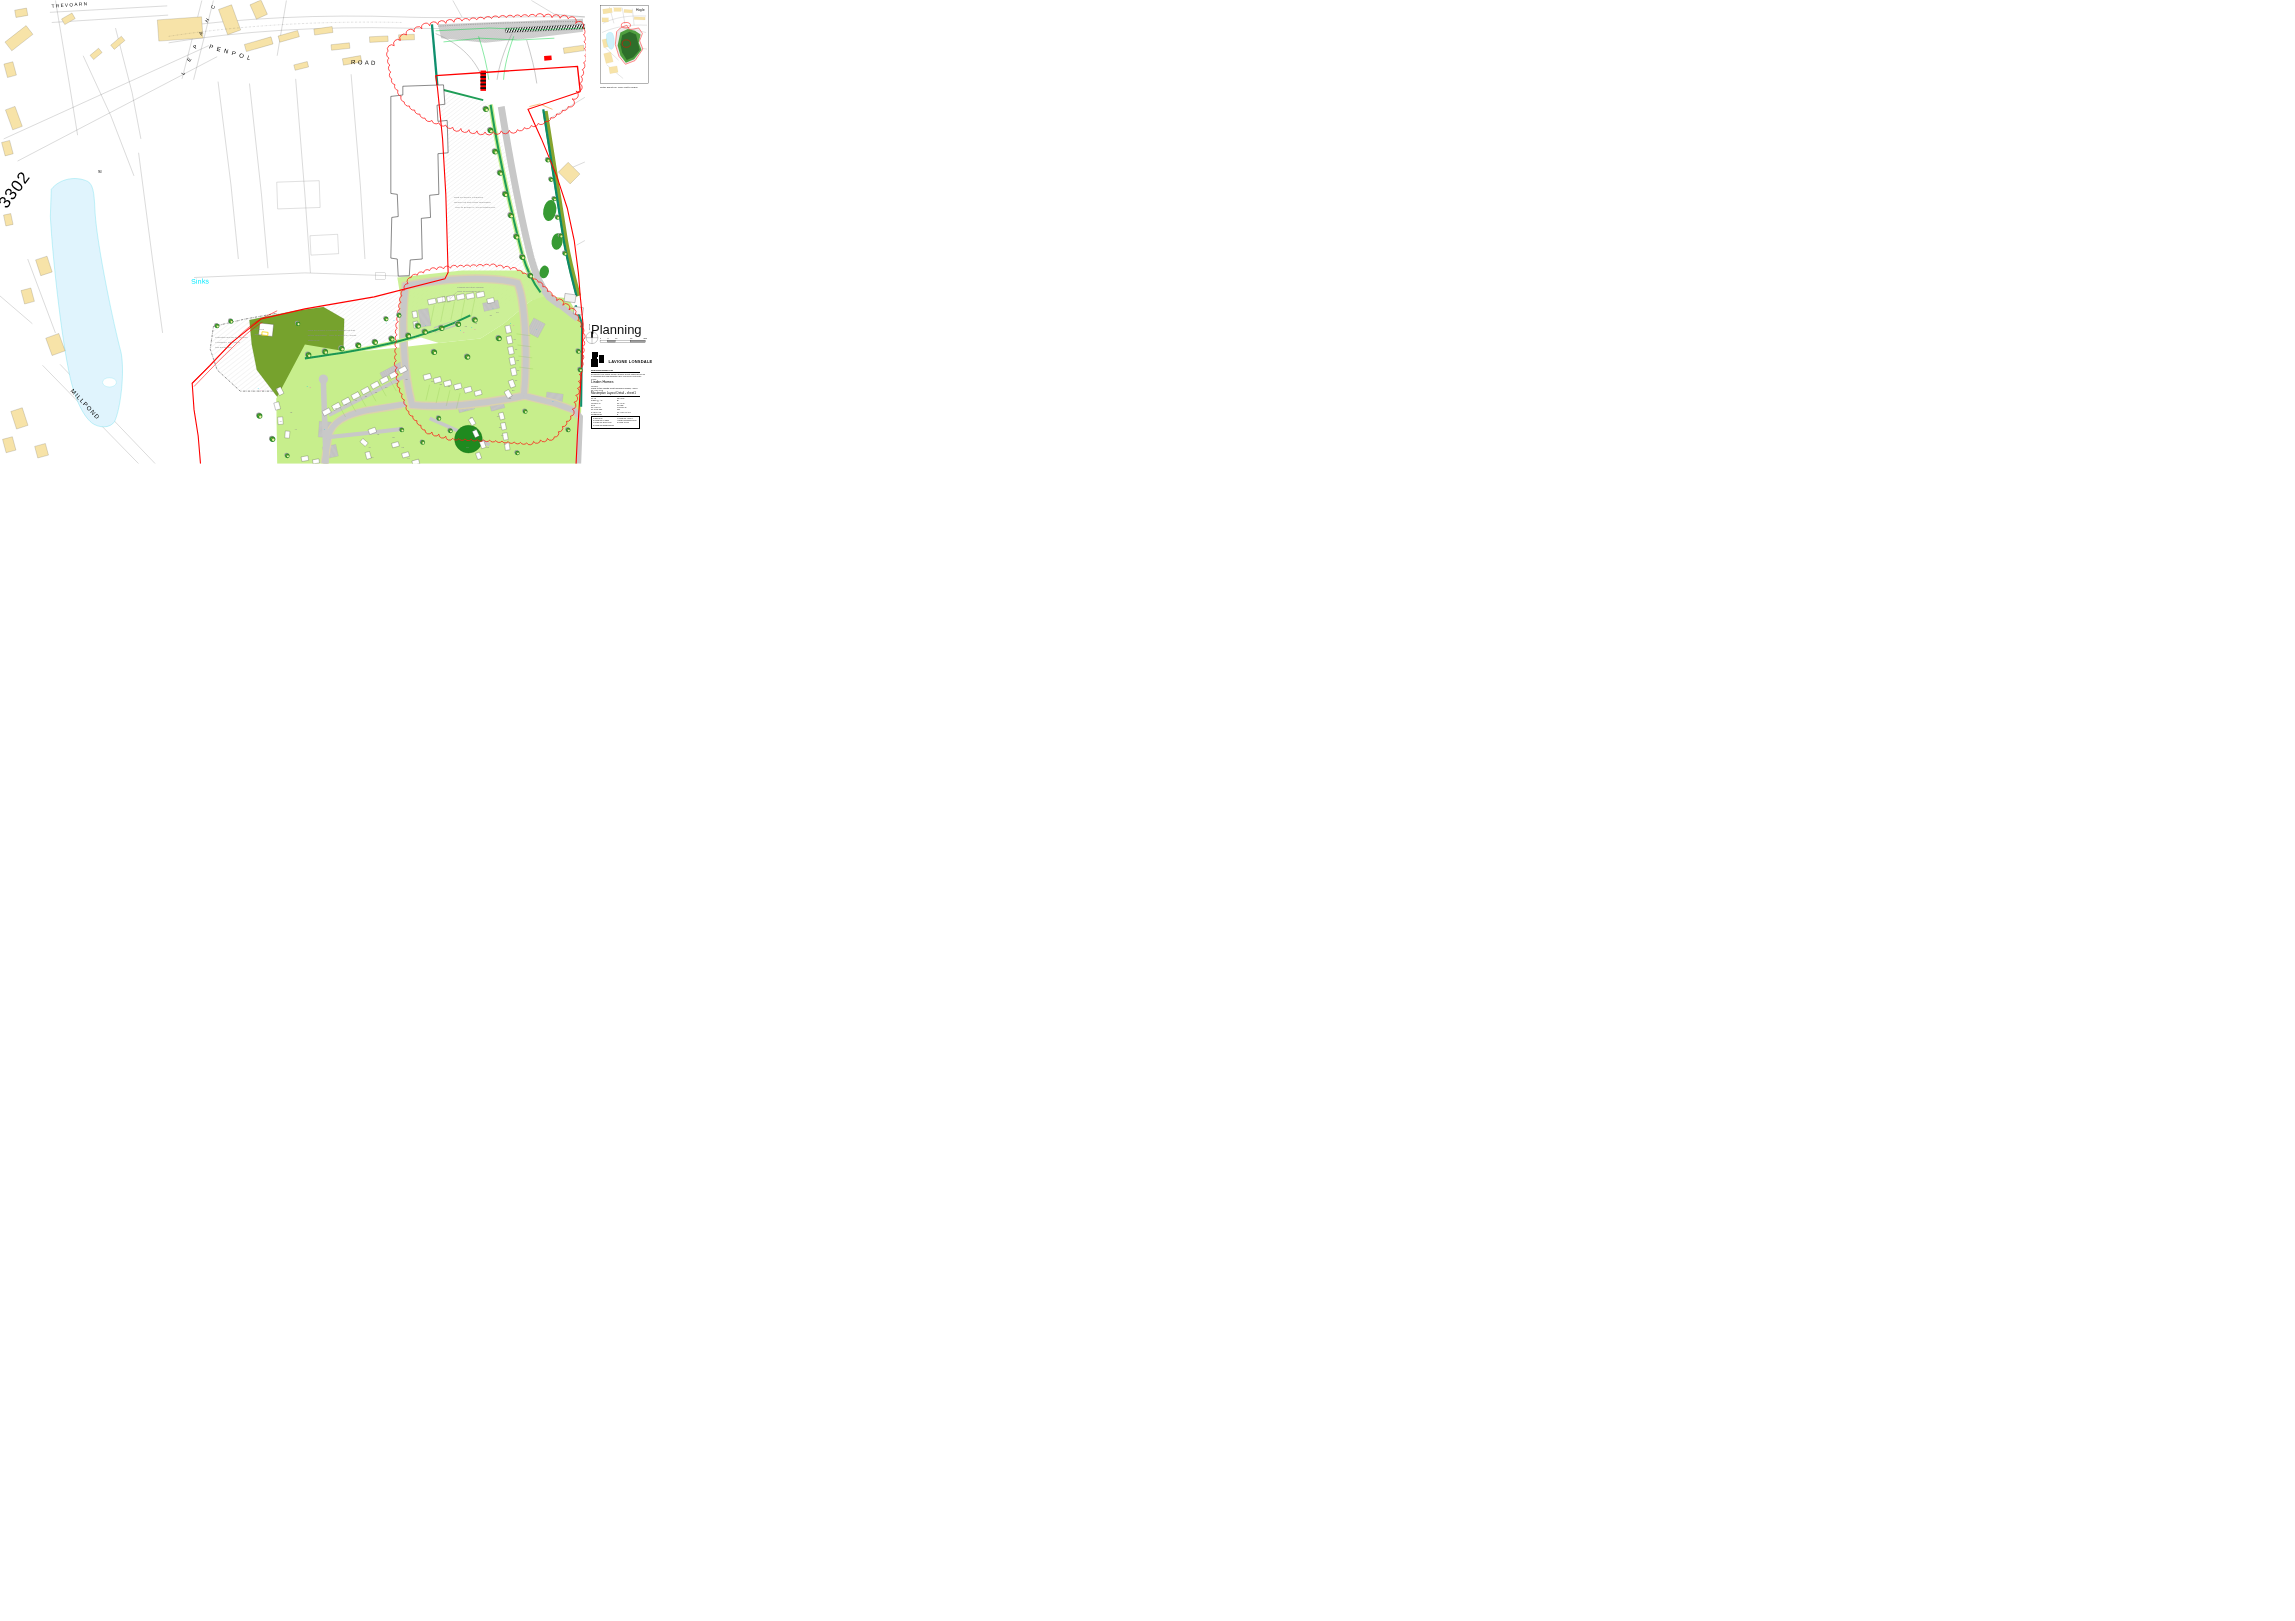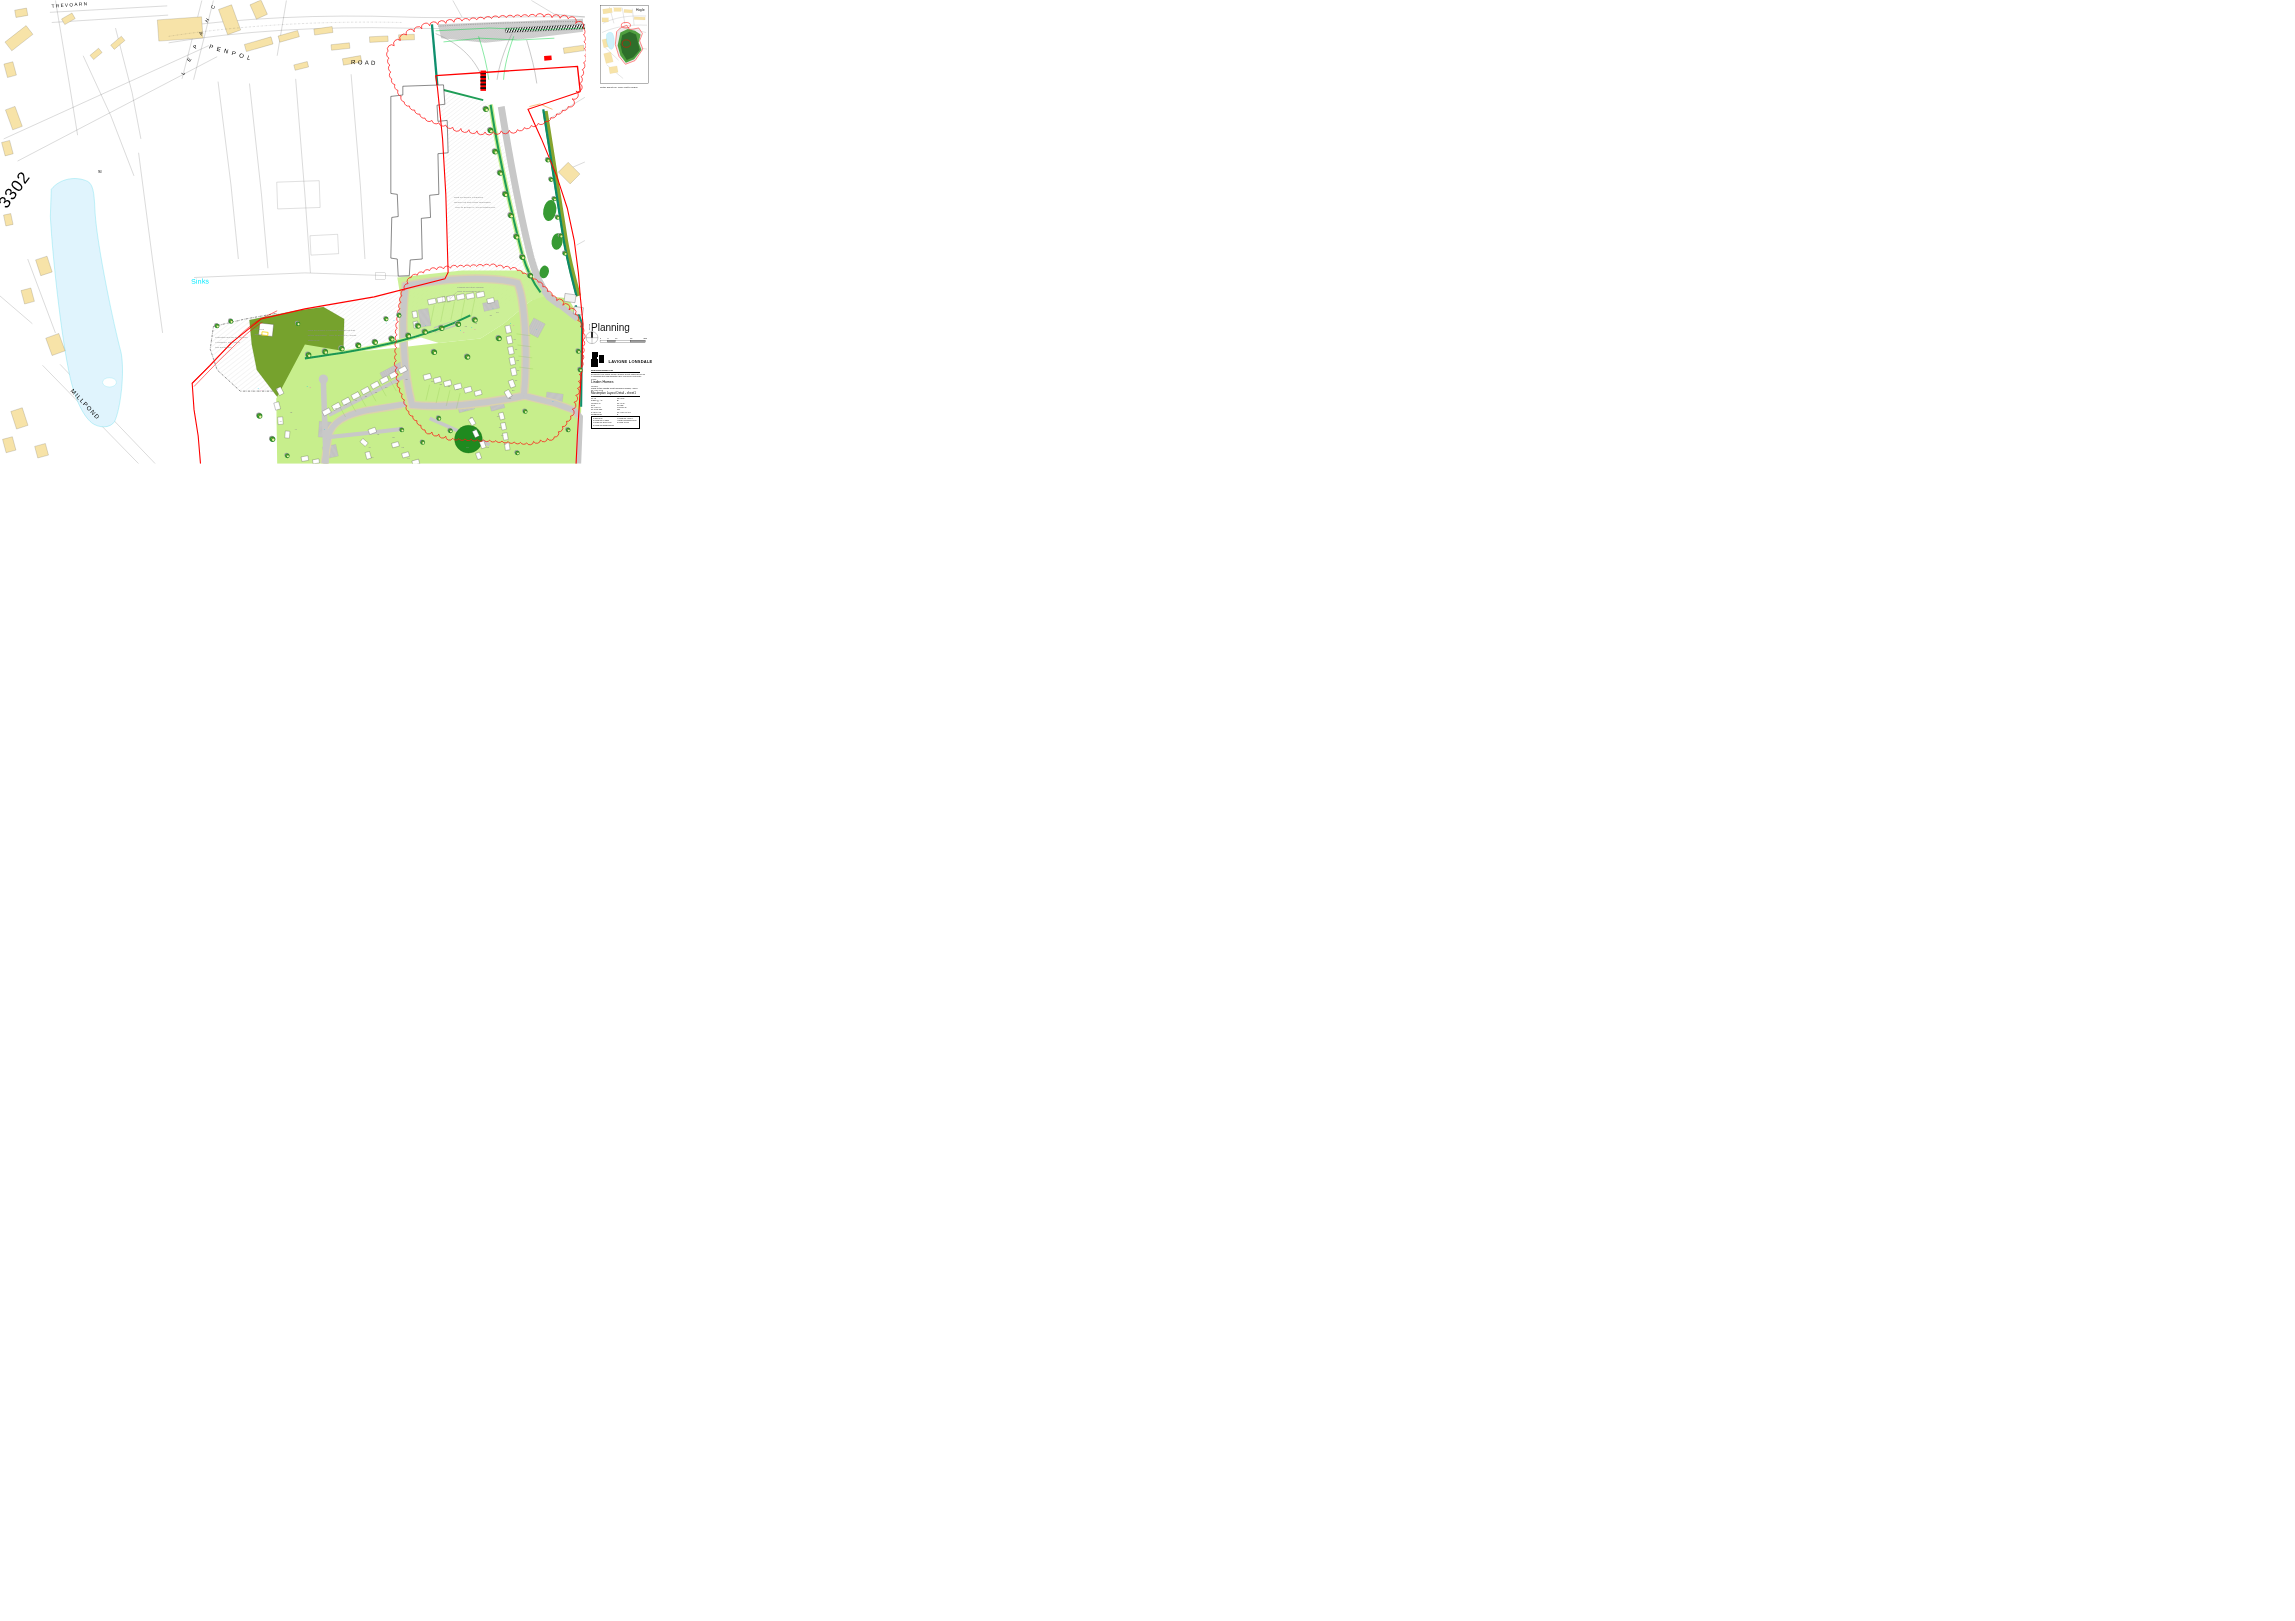--- a/index.html
+++ b/index.html
@@ -2,21 +2,21 @@
 <html style="font-size:7.4px"><head>
 <meta charset="utf-8">
 <style>
   html,body{margin:0;padding:0;background:#ffffff;font-family:"Liberation Sans",sans-serif;}
   #page{position:relative;width:656px;height:464px;background:#fff;overflow:hidden;}
   #mapsvg{position:absolute;left:0;top:0;}
   
   .margin-item{position:absolute;color:#111;}
   #keyplan-box{left:600px;top:5.1px;width:49px;height:79px;}
   #keyplan-caption{left:600px;top:86px;width:55px;font-size:2.5px;color:#222;}
-  #planning-title{left:591px;top:322px;font-size:10px;color:#111;}
+  #planning-title{left:591px;top:322px;font-size:13px;color:#111;}
   #compass-box{left:585px;top:324px;}
   #scalebar-box{left:599px;top:336px;}
   #logo-box{left:591px;top:352px;width:60px;}
   .logo-squares{position:relative;width:15.7px;height:15.7px;}
   .logo-squares div{position:absolute;background:#000;}
   .sq1{left:1.4px;top:0;width:6px;height:6.5px;}
   .sq2{left:7.9px;top:3.2px;width:5.1px;height:8.3px;}
   .sq3{left:0;top:7px;width:7.4px;height:7.9px;}
   .sq4{left:6px;top:5.1px;width:2.3px;height:2.3px;background:#fff !important;z-index:2;}
   #logo-name{position:absolute;left:17.6px;top:7.4px;font-size:4px;font-weight:bold;letter-spacing:0.2px;white-space:nowrap;}

